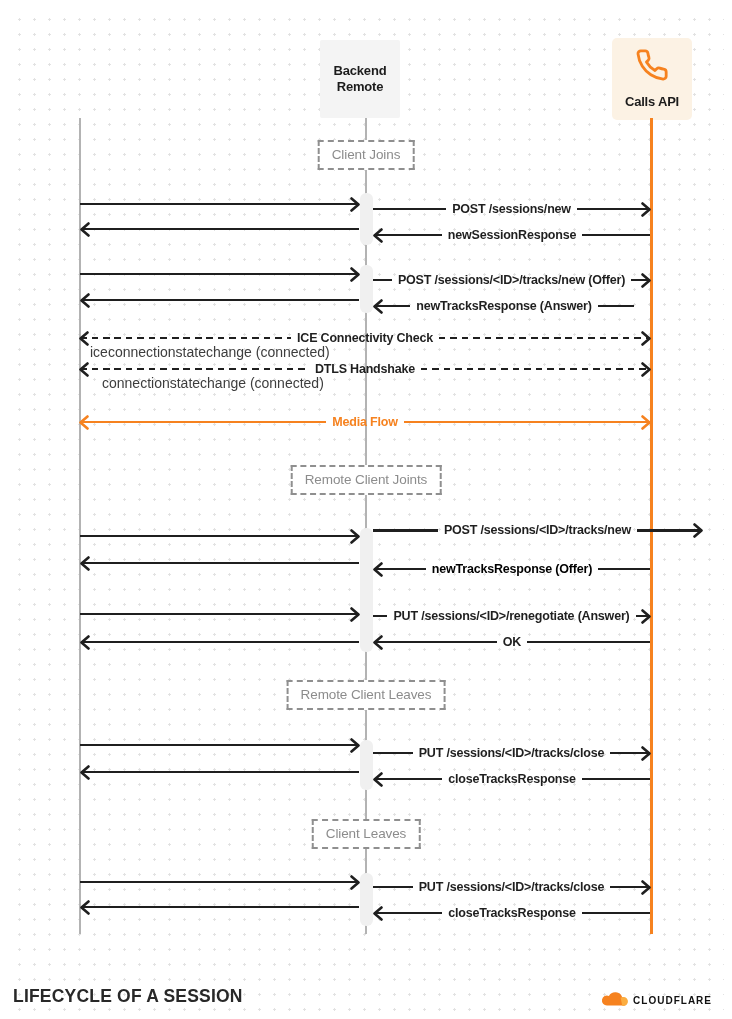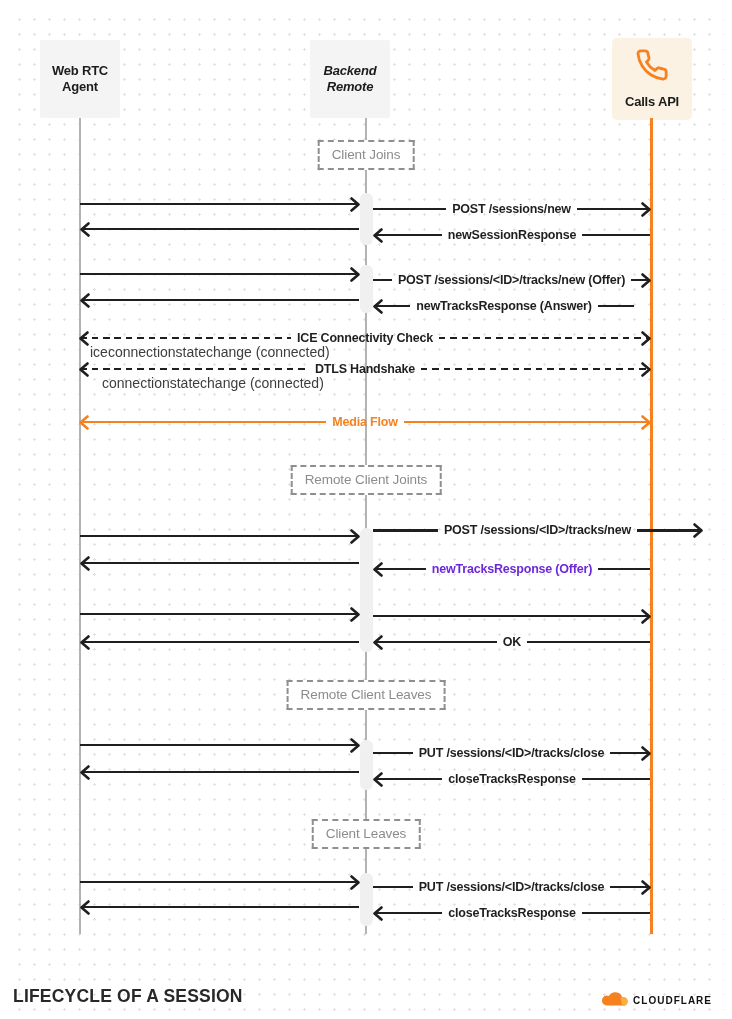--- a/index.html
+++ b/index.html
@@ -49,25 +49,21 @@
   }
   .brand{position:absolute;right:20px;top:990px;display:flex;align-items:center;gap:4px;}
   .brand .brand-text{font-size:10px;font-weight:800;letter-spacing:1px;color:#111;}
 </style>
 </head>
 <body>
 
 <div class="page">
   <div class="dots"></div>
 
-  <div class="actor" style="left:40px;">
-    <span>Web RTC</span>
-    <span>Agent</span>
-  </div>
-  <div class="actor" style="left:310px;font-style:italic;">
+  <div class="actor" style="left:320px;">
     <span>Backend</span>
     <span>Remote</span>
   </div>
   <div class="actor calls" style="left:612px;top:38px;">
     <span>
       <svg width="34" height="34" viewBox="0 0 24 24" fill="none" stroke="#F6821F" stroke-width="2" stroke-linecap="round" stroke-linejoin="round">
         <path d="M22 16.92v3a2 2 0 0 1-2.18 2 19.79 19.79 0 0 1-8.63-3.07 19.5 19.5 0 0 1-6-6 19.79 19.79 0 0 1-3.07-8.67A2 2 0 0 1 4.11 2h3a2 2 0 0 1 2 1.72 12.84 12.84 0 0 0 .7 2.81 2 2 0 0 1-.45 2.11L8.09 9.91a16 16 0 0 0 6 6l1.27-1.27a2 2 0 0 1 2.11-.45 12.84 12.84 0 0 0 2.81.7A2 2 0 0 1 22 16.92z"></path>
       </svg>
     </span>
     <span class="alabel">Calls API</span>
@@ -190,34 +186,35 @@
           </svg></span>
       </div>
       <div class="msg" style="left: 81px; top: 555.5px; width: 278px;">
         <div class="seg" style="background:#1F1F1F;"></div>
         <span class="head hl"><svg width="10" height="15" viewBox="0 0 10 15">
             <polyline points="1.5,1.5 8.5,7.5 1.5,13.5" fill="none" stroke="#1F1F1F" stroke-width="2.6" stroke-linecap="round" stroke-linejoin="round"></polyline>
           </svg></span>
       </div>
       <div class="msg" style="left: 374px; top: 561.5px; width: 276px;">
         <div class="seg" style="background:#1F1F1F;"></div>
-        <span class="mlabel" style="color:#6d28d9">newTracksResponse (Offer)</span>
+        <span class="mlabel" style="color:#000000">newTracksResponse (Offer)</span>
         <div class="seg" style="background:#1F1F1F;"></div>
         <span class="head hl"><svg width="10" height="15" viewBox="0 0 10 15">
             <polyline points="1.5,1.5 8.5,7.5 1.5,13.5" fill="none" stroke="#1F1F1F" stroke-width="2.6" stroke-linecap="round" stroke-linejoin="round"></polyline>
           </svg></span>
       </div>
       <div class="msg" style="left: 80px; top: 606.5px; width: 279px;">
         <div class="seg" style="background:#1F1F1F;"></div>
         <span class="head hr"><svg width="10" height="15" viewBox="0 0 10 15">
             <polyline points="1.5,1.5 8.5,7.5 1.5,13.5" fill="none" stroke="#1F1F1F" stroke-width="2.6" stroke-linecap="round" stroke-linejoin="round"></polyline>
           </svg></span>
       </div>
       <div class="msg" style="left: 373px; top: 608.5px; width: 277px;">
         <div class="seg" style="background:#1F1F1F;"></div>
+        <span class="mlabel" style="color:#1F1F1F">PUT /sessions/&lt;ID&gt;/renegotiate (Answer)</span>
         <div class="seg" style="background:#1F1F1F;"></div>
         <span class="head hr"><svg width="10" height="15" viewBox="0 0 10 15">
             <polyline points="1.5,1.5 8.5,7.5 1.5,13.5" fill="none" stroke="#1F1F1F" stroke-width="2.6" stroke-linecap="round" stroke-linejoin="round"></polyline>
           </svg></span>
       </div>
       <div class="msg" style="left: 81px; top: 634.5px; width: 278px;">
         <div class="seg" style="background:#1F1F1F;"></div>
         <span class="head hl"><svg width="10" height="15" viewBox="0 0 10 15">
             <polyline points="1.5,1.5 8.5,7.5 1.5,13.5" fill="none" stroke="#1F1F1F" stroke-width="2.6" stroke-linecap="round" stroke-linejoin="round"></polyline>
           </svg></span>

